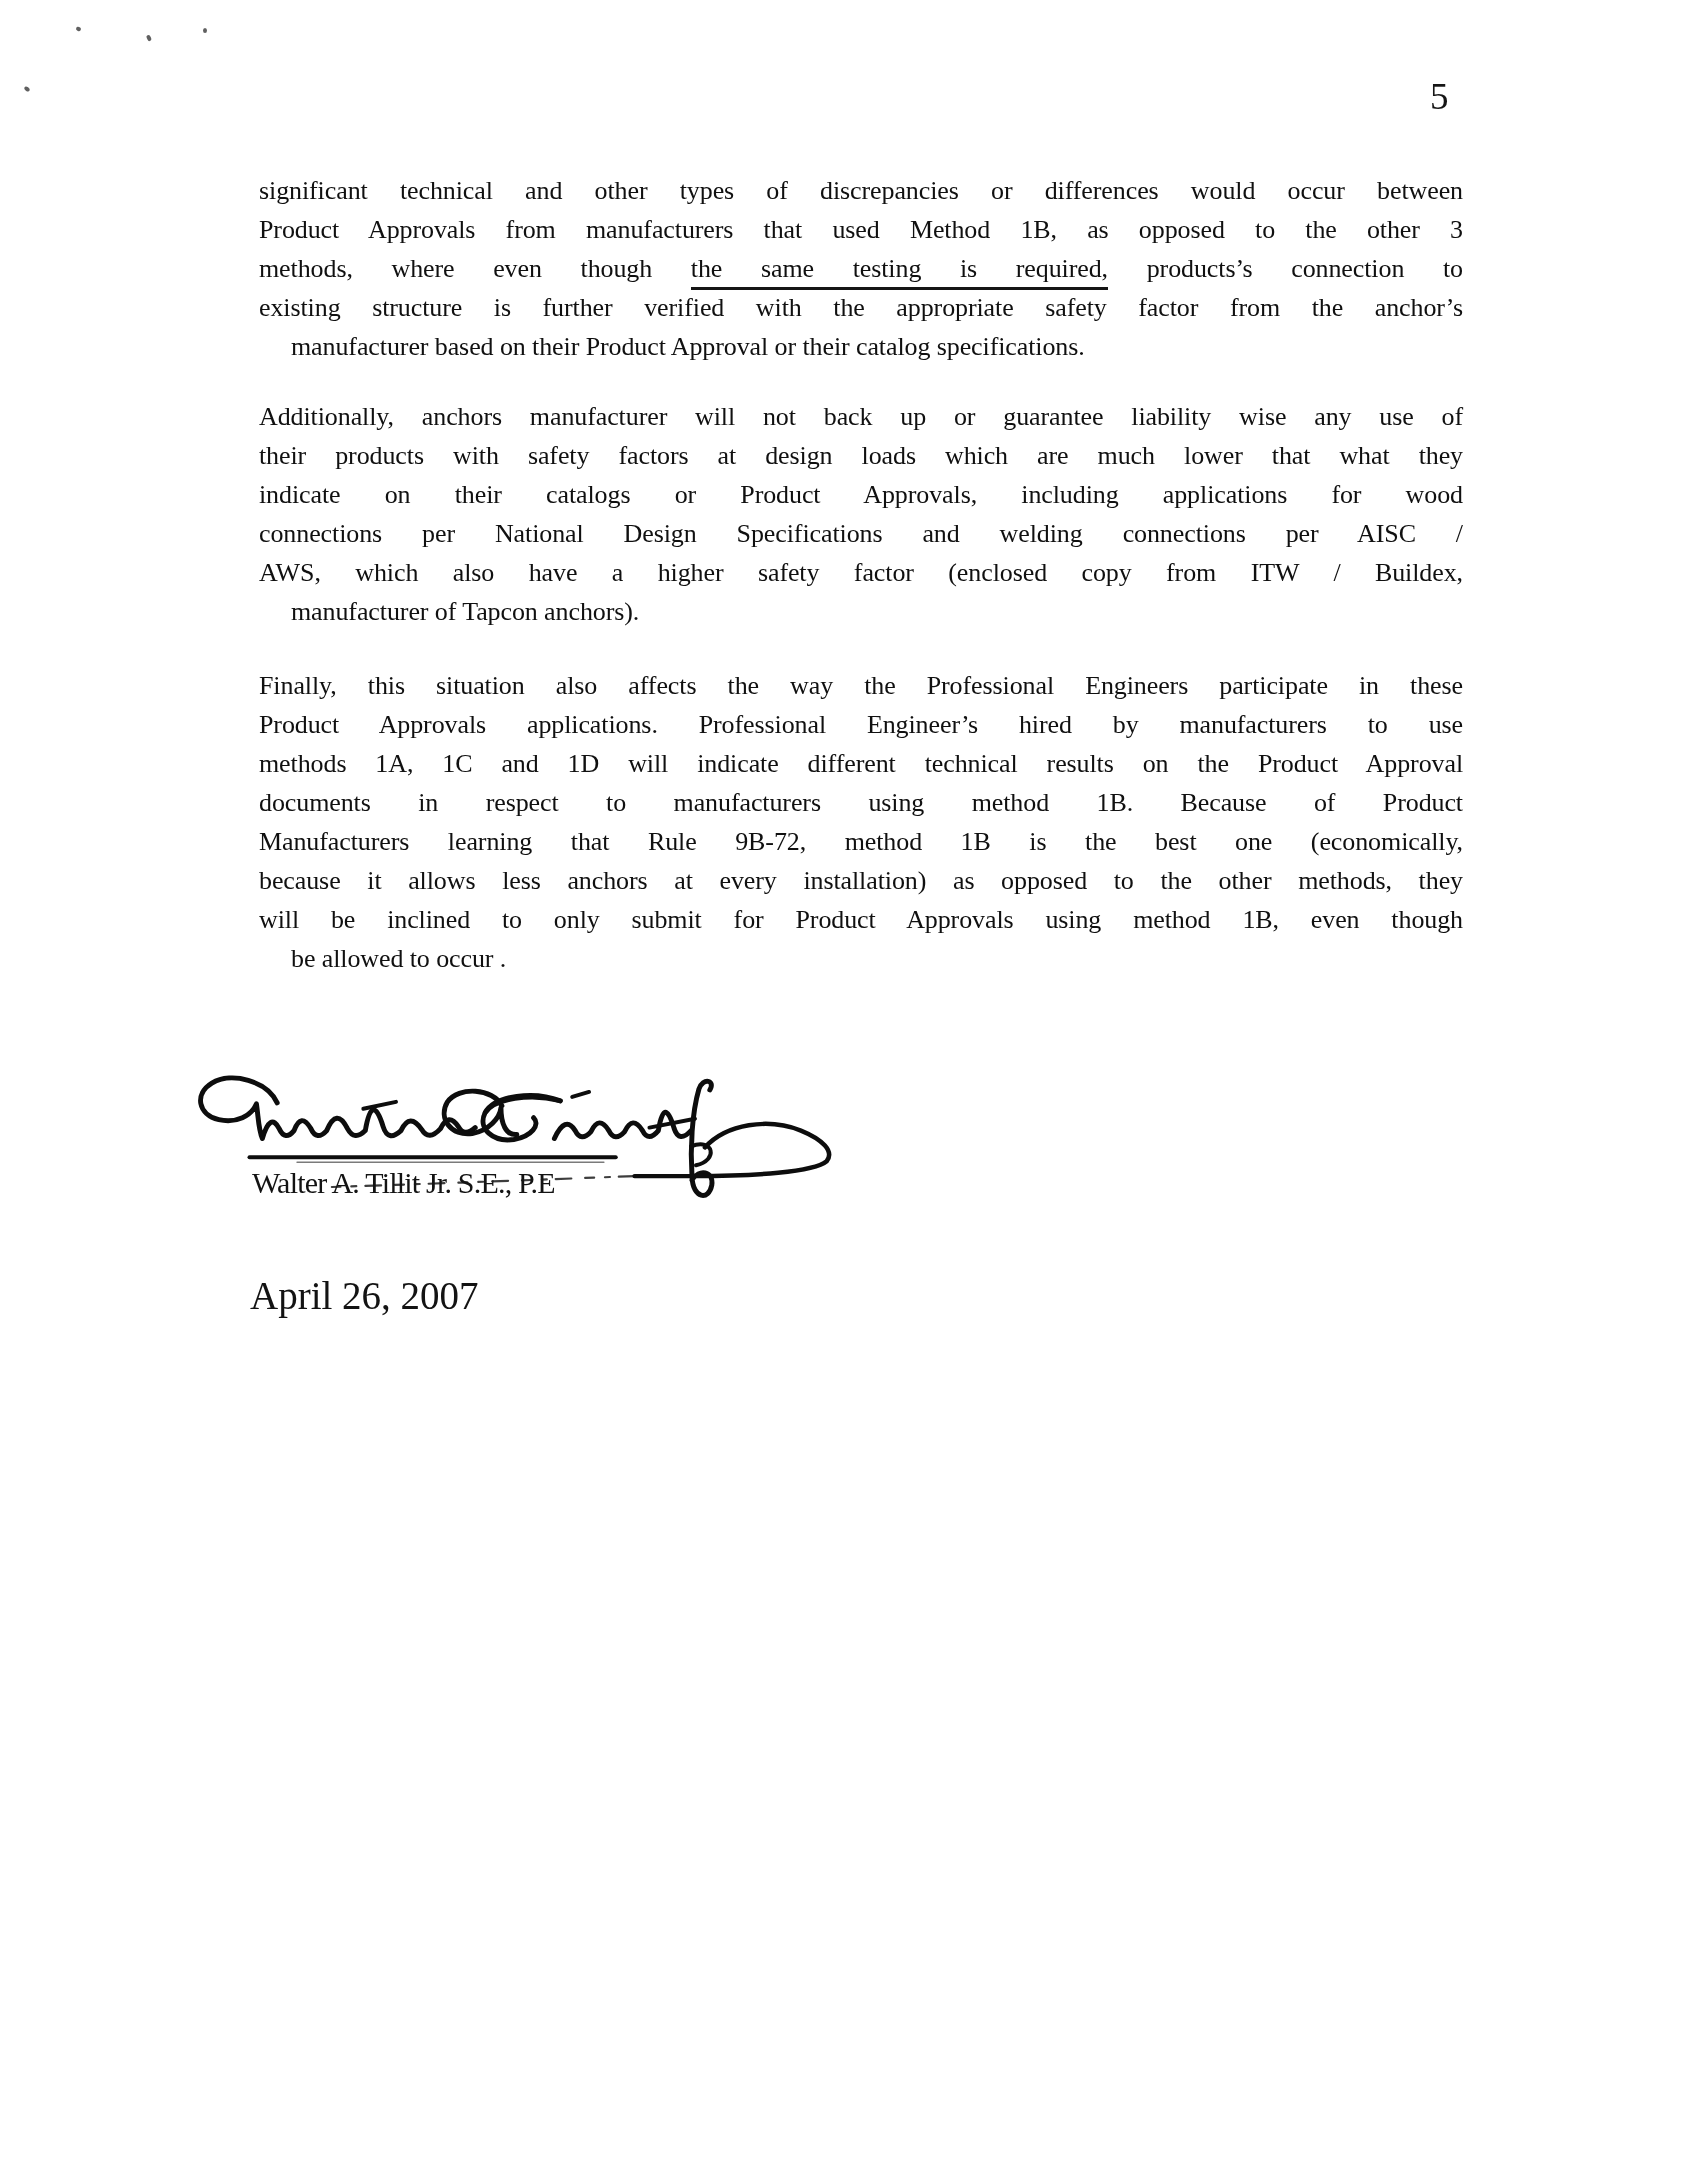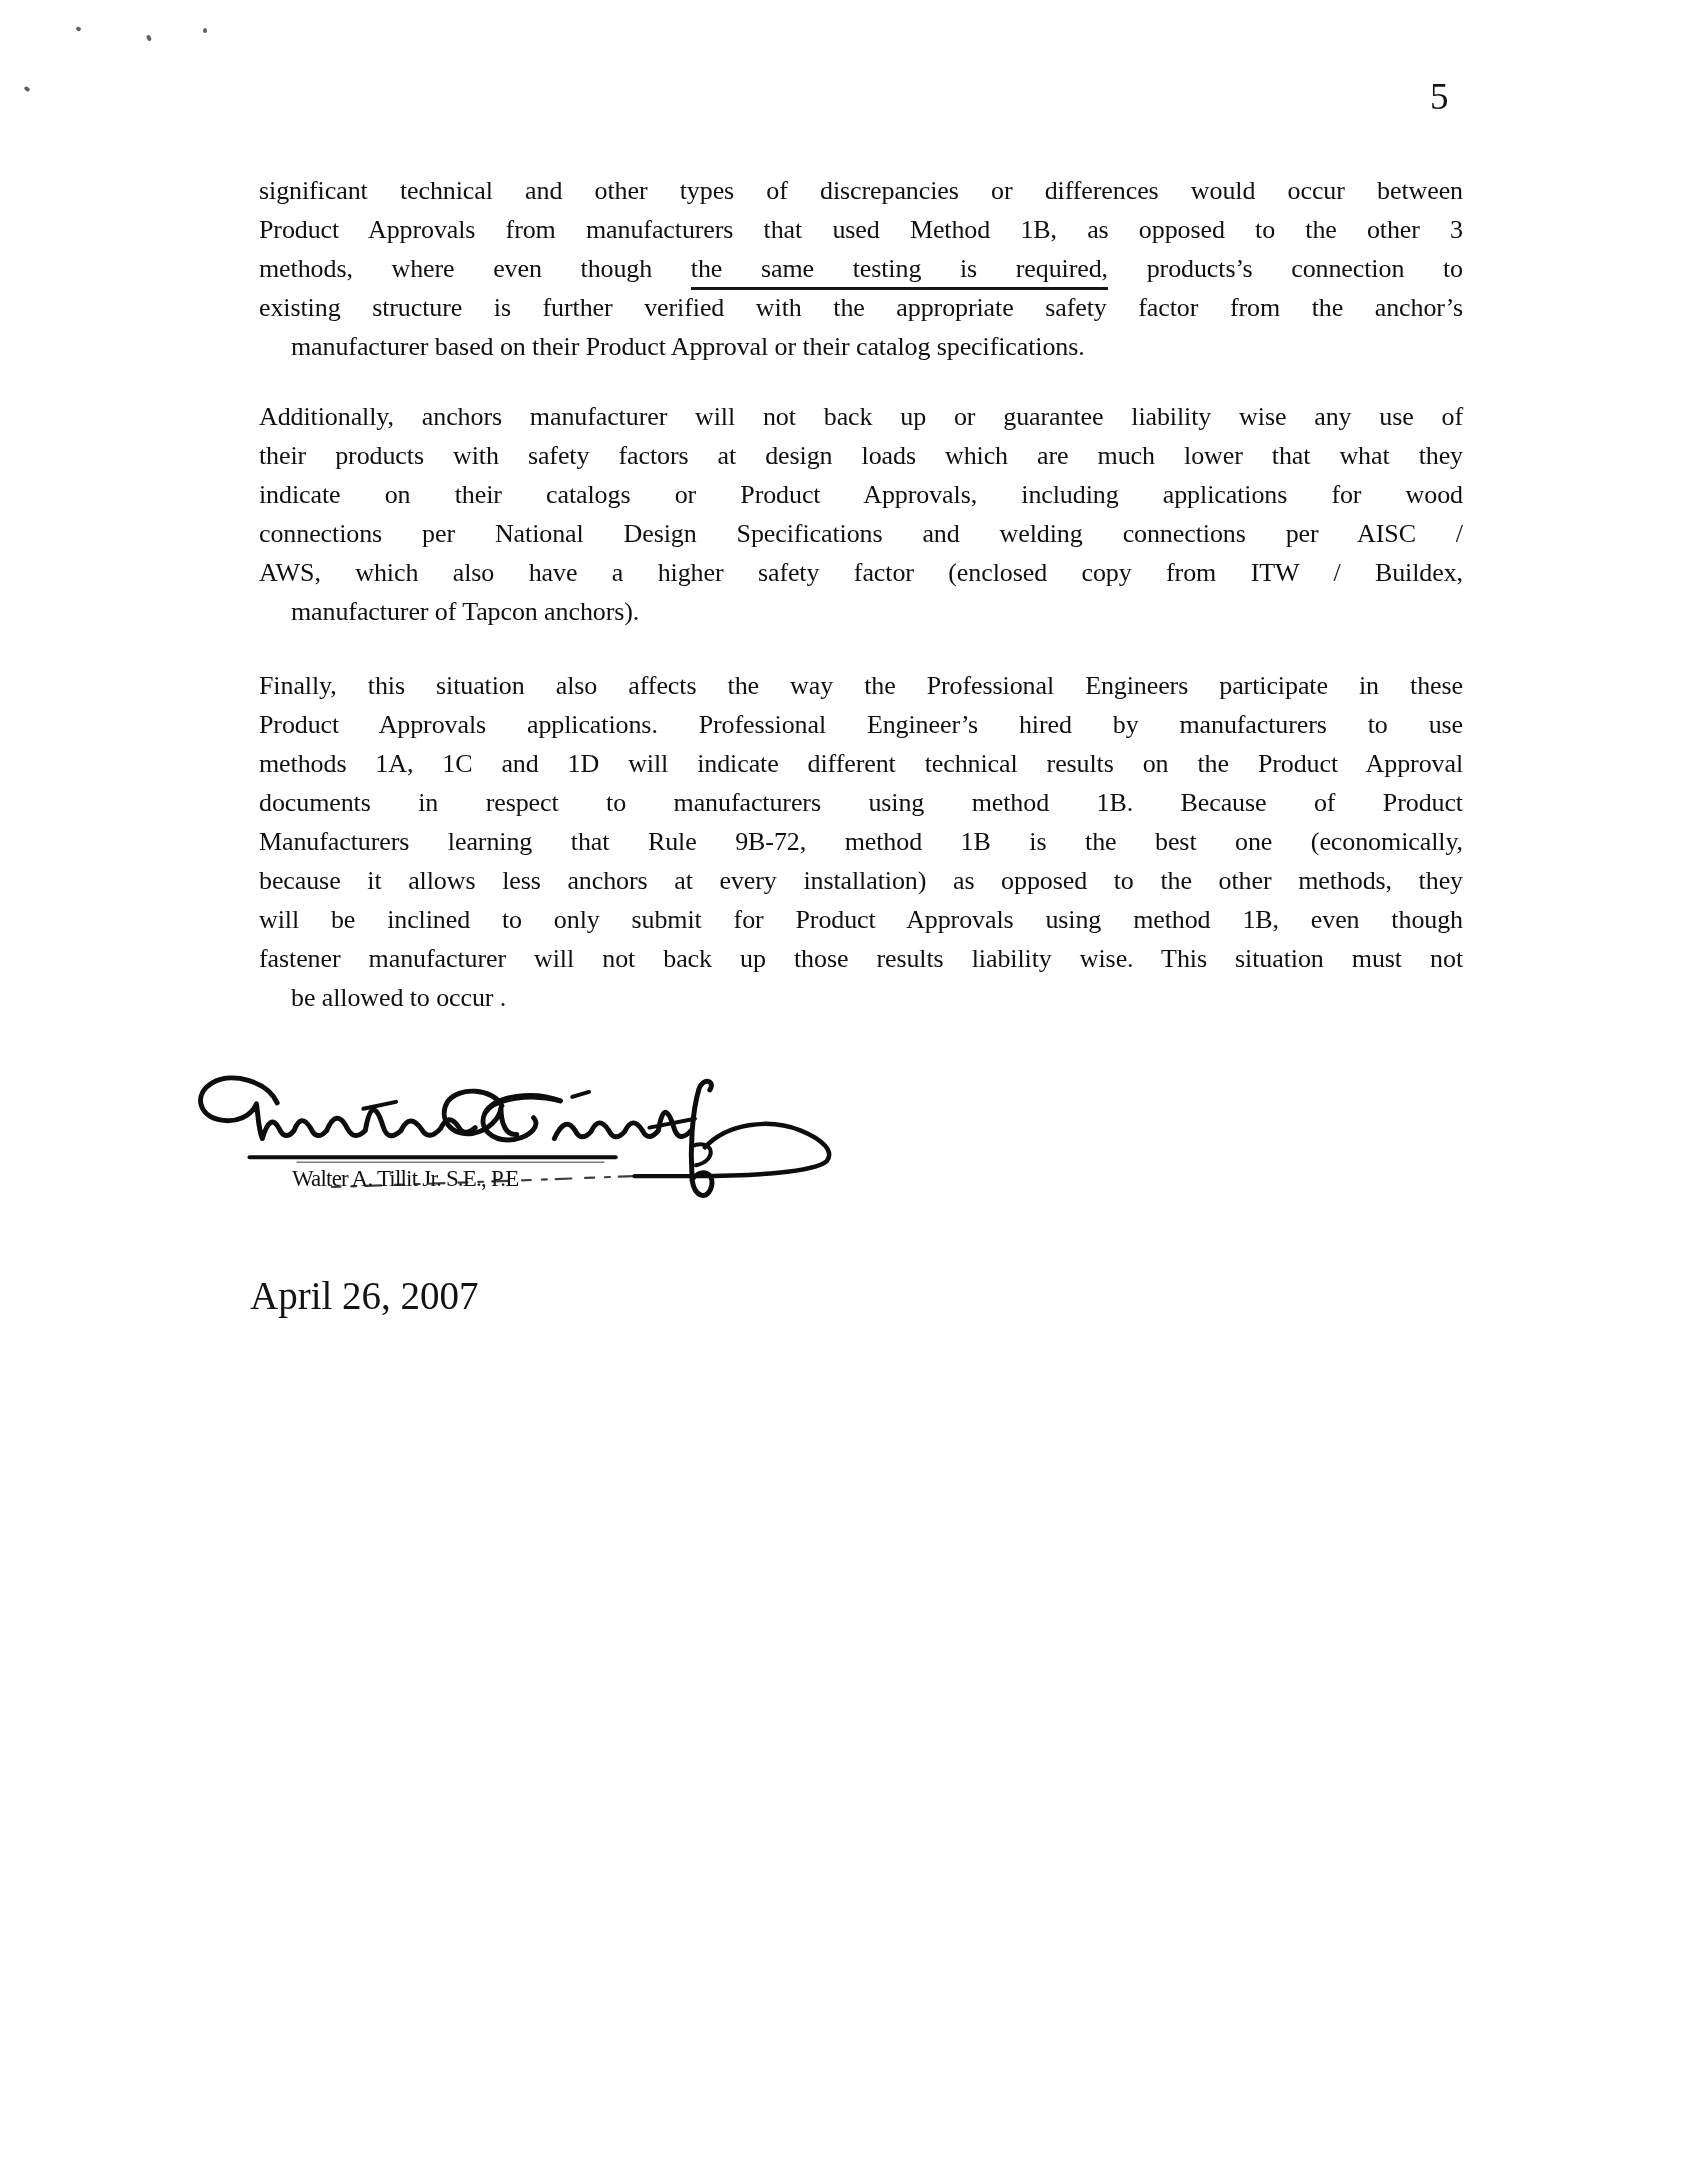--- a/index.html
+++ b/index.html
@@ -31,23 +31,22 @@
     border-bottom: 3px solid #151515;
     padding-bottom: 4px;
   }
   .sig-svg {
     position: absolute; left: 0; top: 0;
     width: 1683px; height: 2177px;
     pointer-events: none;
   }
   .sig-name {
     position: absolute; left: 252px; top: 1166px;
-    font-size: 23px; letter-spacing: -0.8px; color: #131313;
+    font-size: 30px; letter-spacing: -0.8px; color: #131313;
     white-space: nowrap;
-    margin-left: 40px;
   }
   .sig-date {
     position: absolute; left: 250px; top: 1273px;
     font-size: 39px; color: #131313;
     white-space: nowrap;
   }
   
   .speck { position: absolute; background: #444; border-radius: 50%; opacity: .85; }
   .speck.s1 { left: 76px;  top: 27px; width: 5px; height: 4px; transform: rotate(20deg); }
   .speck.s2 { left: 147px; top: 35px; width: 4px; height: 6px; transform: rotate(-25deg); border-radius: 40% 60% 60% 40%; }
@@ -82,21 +81,20 @@
 </div>
 
 <div class="para p3">
   <div class="jline">Finally, this situation also affects the way the Professional Engineers participate in these</div>
   <div class="jline">Product Approvals applications.  Professional Engineer’s hired by manufacturers to use</div>
   <div class="jline">methods 1A, 1C and 1D will indicate different technical results on the Product Approval</div>
   <div class="jline">documents in respect to manufacturers using method 1B. Because of Product</div>
   <div class="jline">Manufacturers learning that Rule 9B-72, method 1B is the best one (economically,</div>
   <div class="jline">because it allows less anchors at every installation) as opposed to the other methods, they</div>
   <div class="jline">will be inclined to only submit for Product Approvals using method 1B, even though</div>
-  <div class="jline">fastener manufacturer will not back up those results liability wise. This situation must not</div>
   <div class="jline last">be allowed to occur .</div>
 </div>
 
 <svg class="sig-svg" viewBox="0 0 1700 2199" xmlns="http://www.w3.org/2000/svg" fill="none" stroke="#0d0d0d" stroke-linecap="round" stroke-linejoin="round">
 
   <path stroke-width="5" d="M 280 1114 C 270 1092 234 1082 214 1094 C 196 1105 200 1126 221 1131 C 239 1135 254 1127 259 1115 C 261 1128 261 1141 265 1150 Q 273 1123 282 1140 Q 288 1153 297 1142 Q 304 1123 314 1140 Q 320 1153 330 1142 Q 340 1118 351 1140 Q 358 1153 369 1142 Q 376 1102 387 1138 Q 392 1154 405 1142 Q 414 1123 426 1141 Q 433 1153 445 1140 Q 453 1123 463 1138 Q 469 1149 480 1139"></path>
   <path stroke-width="4" d="M 367 1120 L 400 1113"></path>
 
   <path stroke-width="5" d="M 507 1117 C 498 1099 463 1097 452 1113 C 442 1130 456 1148 477 1145 C 494 1142 505 1129 506 1119 C 506 1135 511 1147 522 1146"></path>
 

